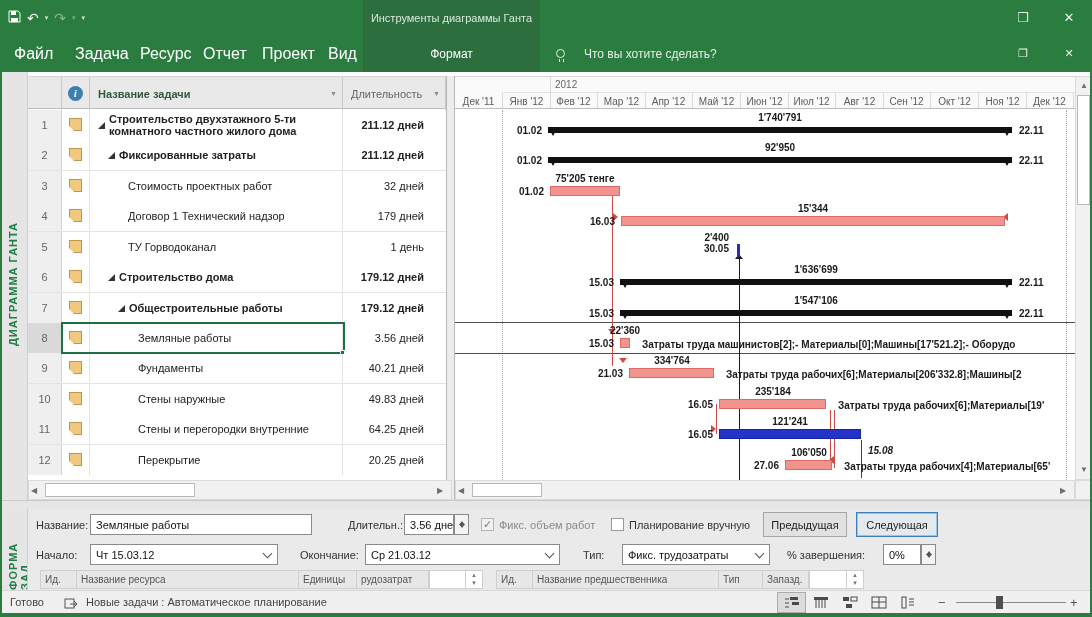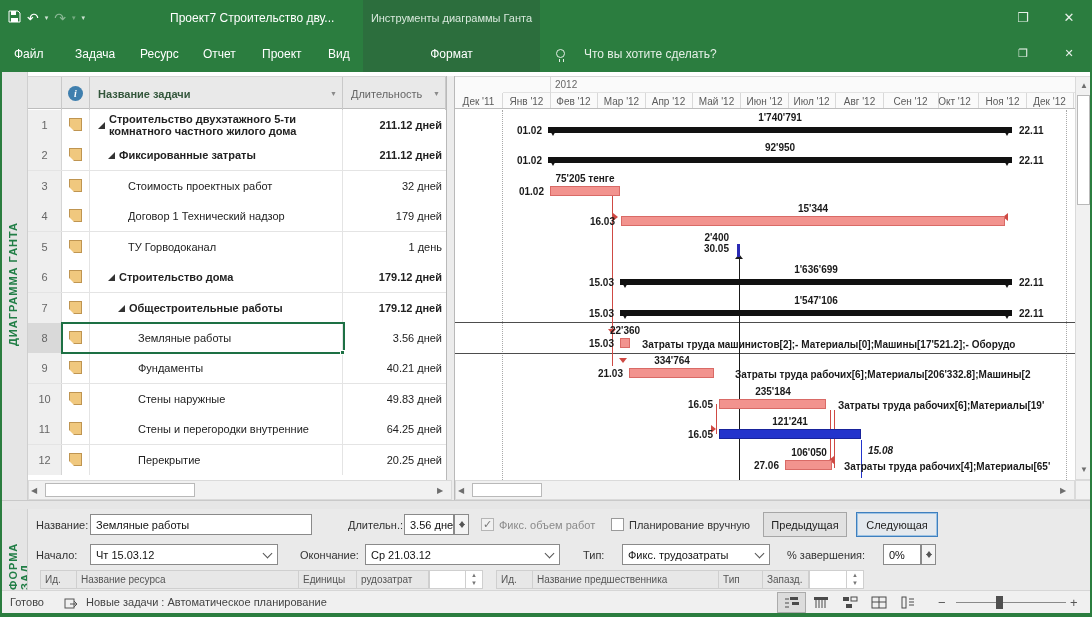--- a/index.html
+++ b/index.html
@@ -16,21 +16,21 @@
              display:flex;align-items:center;justify-content:center;}
   #ctx-tab{left:363px;top:0;width:177px;height:37px;display:flex;align-items:center;justify-content:center;
            font-size:12px;color:#fff;}
   #qat{left:8px;top:0;height:35px;display:flex;align-items:center;gap:6px;color:#fff;}
   .qat-ic{font-size:14px;line-height:1;color:#fff;}
   .qat-car{font-size:7px;color:#cfe3d4;}
   .dim{opacity:.45;}
   #doc-title{left:170px;top:0;height:35px;display:flex;align-items:center;font-size:12px;color:#fff;}
   .winbtn{width:30px;height:22px;display:flex;align-items:center;justify-content:center;
           color:#e8f1ea;font-size:13px;}
-  .tab{position:absolute;top:0;height:37px;display:flex;align-items:center;font-size:12px;color:#fff;cursor:default;}
+  .tab{position:absolute;top:0;height:37px;display:flex;align-items:center;font-size:16px;color:#fff;cursor:default;}
   #tellme{left:556px;top:0;height:37px;display:flex;align-items:center;gap:19px;font-size:12px;color:#e4efe6;}
   .bulb{width:9px;height:9px;border:1px solid #e4efe6;border-radius:50%;position:relative;}
   .bulb:after{content:"";position:absolute;left:2px;top:9px;width:3px;height:3px;border-left:1px solid #e4efe6;border-right:1px solid #e4efe6;}
 
   
   .vstrip{background:#e5e5e5;border-right:1px solid #cfcfcf;overflow:hidden;}
   .vlabel{writing-mode:vertical-rl;transform:rotate(180deg);color:#217e46;font-weight:bold;
           font-size:11px;letter-spacing:1px;position:absolute;}
 
   
@@ -46,21 +46,21 @@
   .selnum{background:#d9d9d9;}
   .tinfo{position:absolute;left:34px;top:0;width:28px;height:30px;border-right:1px solid #e4e4e4;}
   .note{position:absolute;left:7px;top:8px;width:13px;height:13px;background:#f0c87e;border:1px solid #bf9551;}
   .note:after{content:"";position:absolute;left:-1px;bottom:-1px;width:0;height:0;
               border-left:5px solid #fff;border-top:5px solid transparent;}
   .tname{position:absolute;left:62px;top:0;width:253px;height:30px;border-right:1px solid #e4e4e4;
          font-size:11px;color:#222;display:flex;align-items:center;overflow:hidden;}
   .tname.wrap{line-height:12px;}
   .tri{width:0;height:0;border-bottom:7px solid #333;border-left:7px solid transparent;margin-right:4px;flex:none;}
   .tdur{position:absolute;left:315px;top:0;width:103px;height:30px;font-size:11px;color:#222;
-        display:flex;align-items:center;justify-content:flex-end;padding-right:4px;}
+        display:flex;align-items:center;justify-content:flex-end;padding-right:22px;}
   .b{font-weight:bold;}
   #sel-box{position:absolute;border:2px solid #1d7044;background:transparent;}
   #sel-handle{position:absolute;width:5px;height:5px;background:#1d7044;border:1px solid #fff;}
   #pane-split{left:446px;top:76px;width:9px;height:424px;background:#ececec;
               border-left:1px solid #b9b9b9;border-right:1px solid #b9b9b9;}
 
   
   #tl{left:455px;top:76px;width:620px;height:33px;background:#fafafa;border-bottom:1px solid #bdbdbd;border-top:1px solid #d5d5d5;overflow:hidden;}
   #tl-year{position:absolute;left:0;top:0;width:620px;height:16px;border-bottom:1px solid #e2e2e2;margin-left:48px;}
   .yearlbl{position:absolute;top:2px;font-size:10px;color:#666;}
@@ -137,21 +137,20 @@
             <rect x="3" y="1" width="5" height="4" fill="#fff"></rect>
             <rect x="3" y="8" width="7" height="4" fill="#fff"></rect>
           </svg>
       </span>
       <span class="qat-ic">↶</span>
       <span class="qat-car">▾</span>
       <span class="qat-ic dim">↷</span>
       <span class="qat-car dim">▾</span>
       <span class="qat-car">▾</span>
     </div>
-    <div id="doc-title" class="abs">Проект7 Строительство дву...</div>
     <div id="ctx-title" class="abs ctxblock">Инструменты диаграммы Ганта</div>
     <div class="winbtn abs" style="left:1008px;top:6px;">❐</div>
     <div class="winbtn abs" style="left:1054px;top:6px;">✕</div>
   </div>
 
   <div class="abs" id="tabrow">
     <div id="ctx-tab" class="abs ctxblock">Формат</div>
     <div id="ribbon-tabs">
         <div class="tab" style="left: 14px;">Файл</div>
         <div class="tab" style="left: 75px;">Задача</div>
@@ -327,21 +326,21 @@
     <div id="tl-months">
         <div class="mcell" style="left: 0px; width: 48px;">Дек '11</div>
         <div class="mcell" style="left: 48px; width: 48px;">Янв '12</div>
         <div class="mcell" style="left: 95px; width: 48px;">Фев '12</div>
         <div class="mcell" style="left: 143px; width: 48px;">Мар '12</div>
         <div class="mcell" style="left: 190px; width: 48px;">Апр '12</div>
         <div class="mcell" style="left: 238px; width: 48px;">Май '12</div>
         <div class="mcell" style="left: 286px; width: 48px;">Июн '12</div>
         <div class="mcell" style="left: 333px; width: 48px;">Июл '12</div>
         <div class="mcell" style="left: 381px; width: 48px;">Авг '12</div>
-        <div class="mcell" style="left: 428px; width: 56px;">Сен '12</div>
+        <div class="mcell" style="left: 428px; width: 48px;">Сен '12</div>
         <div class="mcell" style="left: 476px; width: 48px;">Окт '12</div>
         <div class="mcell" style="left: 524px; width: 48px;">Ноя '12</div>
         <div class="mcell" style="left: 571px; width: 48px;">Дек '12</div>
       </div>
   </div>
 
   <div class="abs" id="chart">
       <div class="dotline" style="left: 47px;"></div>
       <div class="dotline" style="left: 611px;"></div>
       <div class="selline" style="top: 212px;"></div>
@@ -392,21 +391,21 @@
       <div class="sumend" style="left: 547px; top: 200px;"></div>
       <div class="gdate" style="left: 107px; top: 198px; width: 52px; text-align: right;">15.03</div>
       <div class="gdate" style="left: 564px; top: 198px;">22.11</div>
       <div class="gval" style="left: 90px; top: 215px; width: 160px;">22'360</div>
       <div class="gbar-task" style="left: 165px; top: 228px; width: 10px;"></div>
       <div class="gdate" style="left: 107px; top: 228px; width: 52px; text-align: right;">15.03</div>
       <div class="gres" style="left: 187px; top: 229px;">Затраты труда машинистов[2];- Материалы[0];Машины[17'521.2];- Оборудо</div>
       <div class="gval" style="left: 137px; top: 245px; width: 160px;">334'764</div>
       <div class="gbar-task" style="left: 174px; top: 258px; width: 85px;"></div>
       <div class="gdate" style="left: 116px; top: 258px; width: 52px; text-align: right;">21.03</div>
-      <div class="gres" style="left: 271px; top: 259px; margin-left: 9px;">Затраты труда рабочих[6];Материалы[206'332.8];Машины[2</div>
+      <div class="gres" style="left: 271px; top: 259px;">Затраты труда рабочих[6];Материалы[206'332.8];Машины[2</div>
       <div class="gval" style="left: 238px; top: 276px; width: 160px;">235'184</div>
       <div class="gbar-task" style="left: 264px; top: 289px; width: 107px;"></div>
       <div class="gdate" style="left: 206px; top: 289px; width: 52px; text-align: right;">16.05</div>
       <div class="gres" style="left: 383px; top: 290px;">Затраты труда рабочих[6];Материалы[19'</div>
       <div class="gval" style="left: 255px; top: 306px; width: 160px;">121'241</div>
       <div class="gbar-task gbar-blue" style="left: 264px; top: 319px; width: 142px;"></div>
       <div class="gdate" style="left: 206px; top: 319px; width: 52px; text-align: right;">16.05</div>
       <div class="gdate" style="left: 413px; top: 335px; font-style: italic;">15.08</div>
       <div class="gval" style="left: 274px; top: 337px; width: 160px;">106'050</div>
       <div class="gbar-task" style="left: 330px; top: 350px; width: 47px;"></div>

